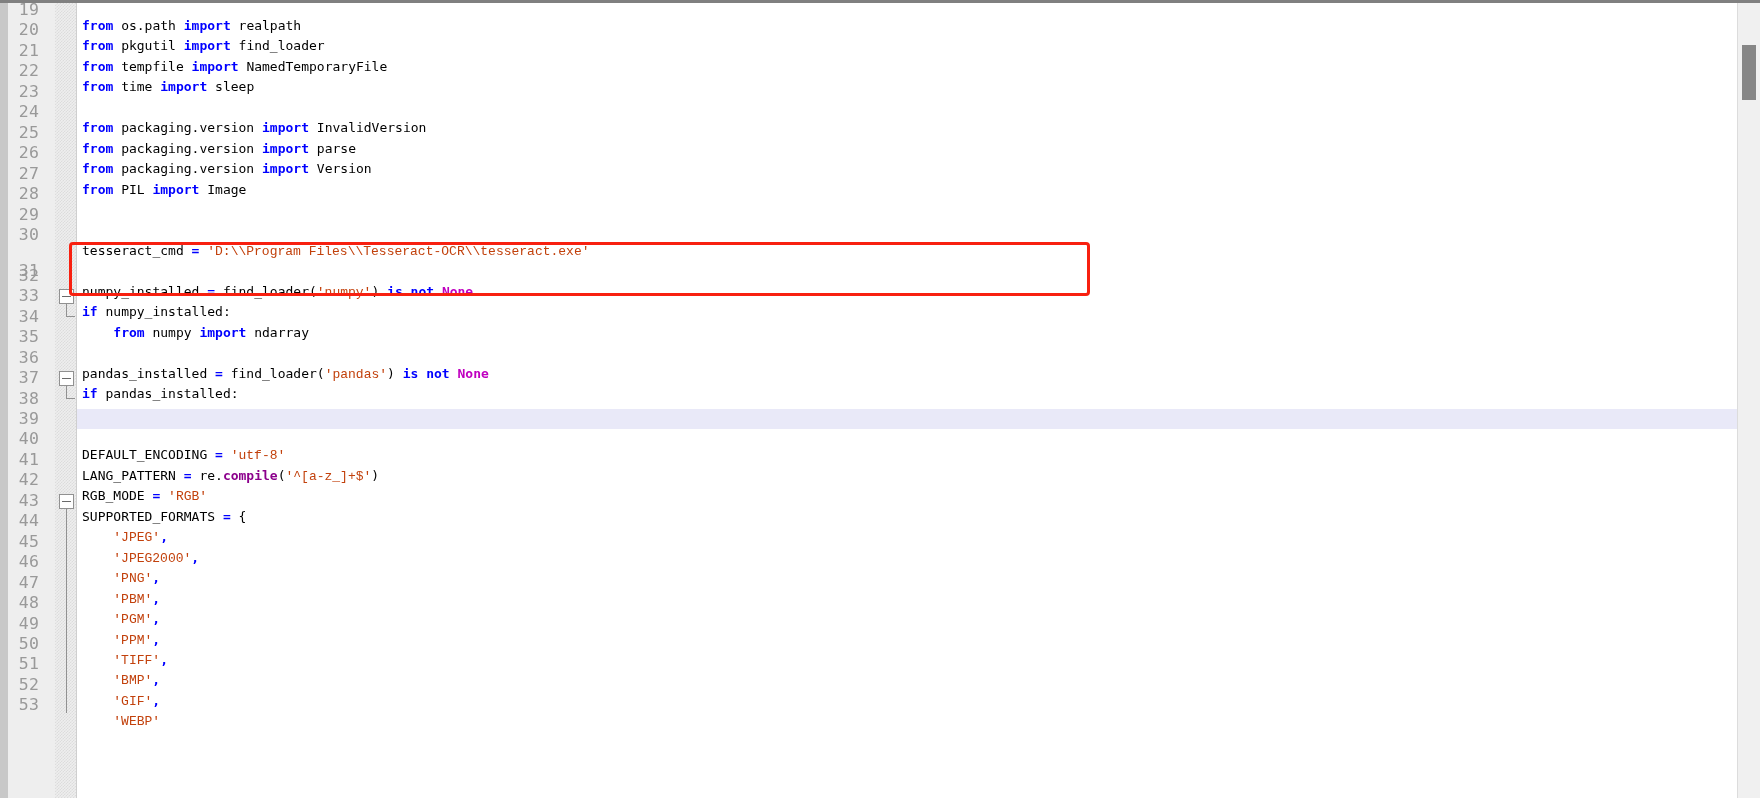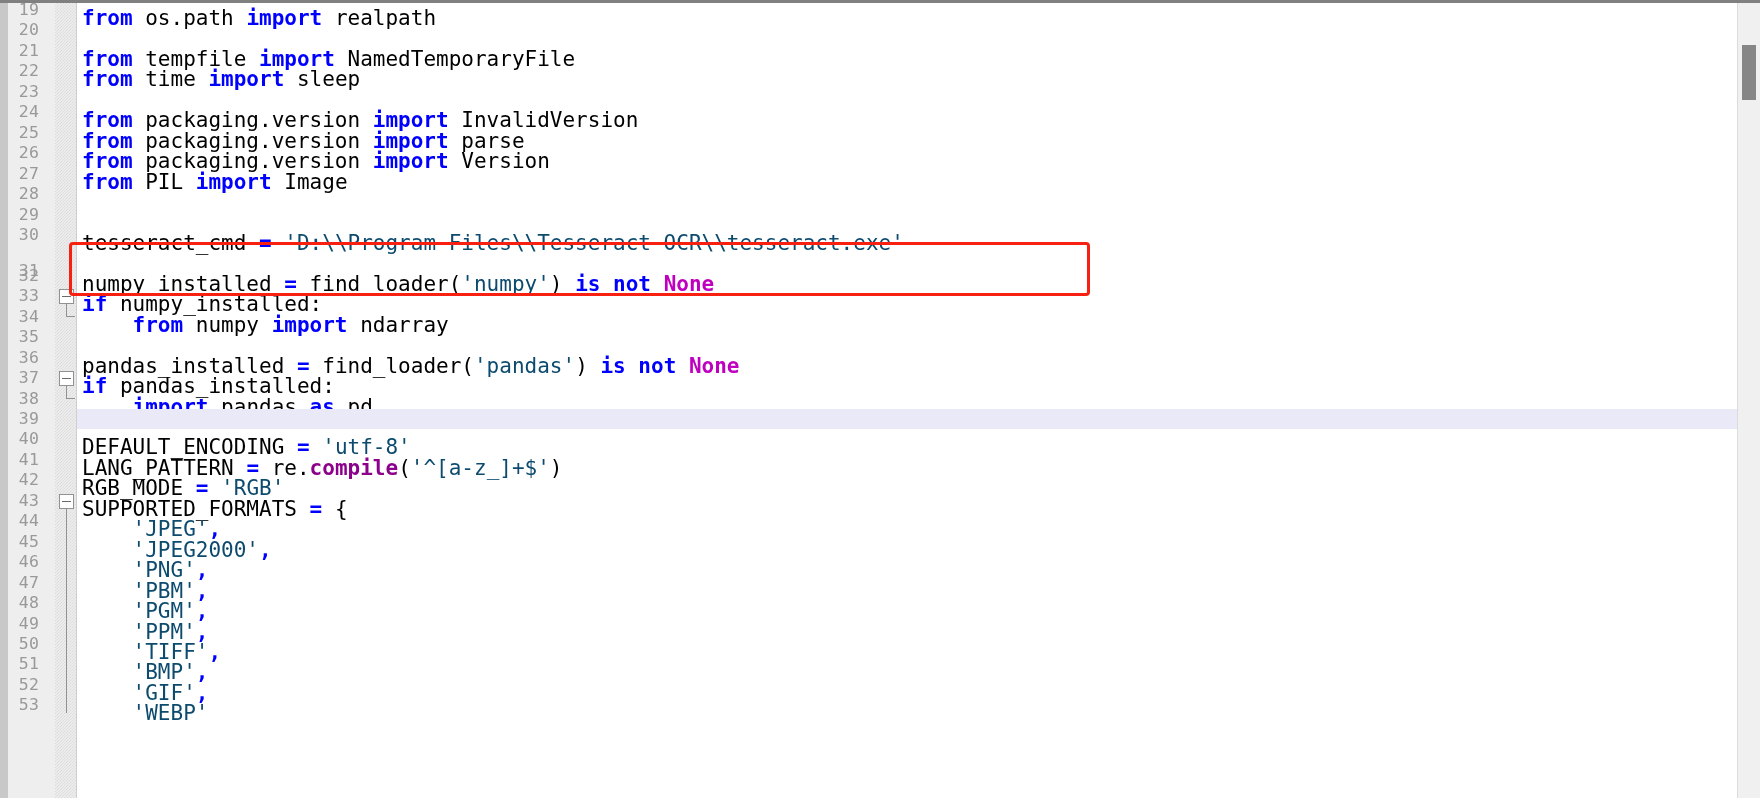--- a/index.html
+++ b/index.html
@@ -24,29 +24,29 @@
   .gutter-edge{position:absolute;left:76px;top:0;width:1px;height:798px;background:#cfcfcf;z-index:6;}
 
   
   .code-surface{position:absolute;left:77px;top:0;right:23px;height:798px;background:#ffffff;z-index:4;}
 
   
   .rows{position:absolute;left:0;top:0;width:1760px;z-index:10;}
   .row{position:relative;height:20.45px;line-height:20.45px;white-space:pre;font-size:16.5px;}
   .row .lnum{position:absolute;left:8px;top:0;width:42px;text-align:center;
     color:#999999;font-size:16.5px;letter-spacing:0.4px;}
-  .row .ltext{position:absolute;left:82px;top:8px;color:#000000;font-size:21px;}
+  .row .ltext{position:absolute;left:82px;top:16px;color:#000000;font-size:13px;}
 
   
   .row.cur .hl{position:absolute;left:77px;top:0;right:23px;height:20.45px;background:#e9e9f8;}
 
   
   .kw{color:#0000ff;font-weight:bold;}
   .op{color:#0000ff;font-weight:bold;}
-  .str{color:#0c4a6e;}
+  .str{color:#c2410c;font-family:Liberation Mono, monospace;}
   .none{color:#c000c0;font-weight:bold;}
   .fn{color:#8c008c;font-weight:bold;}
   .pl{color:#000000;}
 
   
   .fold-box{position:absolute;left:59px;width:15px;height:15px;border:1px solid #919191;
     background:#ffffff;box-sizing:border-box;z-index:14;}
   .fold-box::after{content:"";position:absolute;left:2px;top:6px;width:9px;height:1px;background:#6a6a6a;}
   .fold-end{position:absolute;left:66px;width:9px;height:1px;background:#919191;z-index:14;}
   .fold-stem{position:absolute;left:66px;width:1px;background:#919191;z-index:14;}
@@ -69,21 +69,21 @@
 
   <div class="code-surface"></div>
 
   <div class="gutter-left"></div>
   <div class="gutter-nums"></div>
   <div class="gutter-fold"></div>
   <div class="gutter-edge"></div>
 
   <div class="rows" id="rows">
       <div class="row" style="top: 0px; position: absolute; left: 0px; width: 1760px;"><span class="lnum">19</span><span class="ltext"><span class="kw">from </span><span class="pl">os.path </span><span class="kw">import </span><span class="pl">realpath</span></span></div>
-      <div class="row" style="top: 20.45px; position: absolute; left: 0px; width: 1760px;"><span class="lnum">20</span></div>
+      <div class="row" style="top: 20.45px; position: absolute; left: 0px; width: 1760px;"><span class="lnum">20</span><span class="ltext"><span class="kw">from </span><span class="pl">pkgutil </span><span class="kw">import </span><span class="pl">find_loader</span></span></div>
       <div class="row" style="top: 40.9px; position: absolute; left: 0px; width: 1760px;"><span class="lnum">21</span><span class="ltext"><span class="kw">from </span><span class="pl">tempfile </span><span class="kw">import </span><span class="pl">NamedTemporaryFile</span></span></div>
       <div class="row" style="top: 61.35px; position: absolute; left: 0px; width: 1760px;"><span class="lnum">22</span><span class="ltext"><span class="kw">from </span><span class="pl">time </span><span class="kw">import </span><span class="pl">sleep</span></span></div>
       <div class="row" style="top: 81.8px; position: absolute; left: 0px; width: 1760px;"><span class="lnum">23</span><span class="ltext"></span></div>
       <div class="row" style="top: 102.25px; position: absolute; left: 0px; width: 1760px;"><span class="lnum">24</span><span class="ltext"><span class="kw">from </span><span class="pl">packaging.version </span><span class="kw">import </span><span class="pl">InvalidVersion</span></span></div>
       <div class="row" style="top: 122.7px; position: absolute; left: 0px; width: 1760px;"><span class="lnum">25</span><span class="ltext"><span class="kw">from </span><span class="pl">packaging.version </span><span class="kw">import </span><span class="pl">parse</span></span></div>
       <div class="row" style="top: 143.15px; position: absolute; left: 0px; width: 1760px;"><span class="lnum">26</span><span class="ltext"><span class="kw">from </span><span class="pl">packaging.version </span><span class="kw">import </span><span class="pl">Version</span></span></div>
       <div class="row" style="top: 163.6px; position: absolute; left: 0px; width: 1760px;"><span class="lnum">27</span><span class="ltext"><span class="kw">from </span><span class="pl">PIL </span><span class="kw">import </span><span class="pl">Image</span></span></div>
       <div class="row" style="top: 184.05px; position: absolute; left: 0px; width: 1760px;"><span class="lnum">28</span><span class="ltext"></span></div>
       <div class="row" style="top: 204.5px; position: absolute; left: 0px; width: 1760px;"><span class="lnum">29</span><span class="ltext"></span></div>
       <div class="row" style="top: 224.95px; position: absolute; left: 0px; width: 1464px;"><span class="lnum">30</span><span class="ltext"><span class="pl">tesseract_cmd </span><span class="op">= </span><span class="str">'D:\\Program Files\\Tesseract-OCR\\tesseract.exe'</span></span></div>

